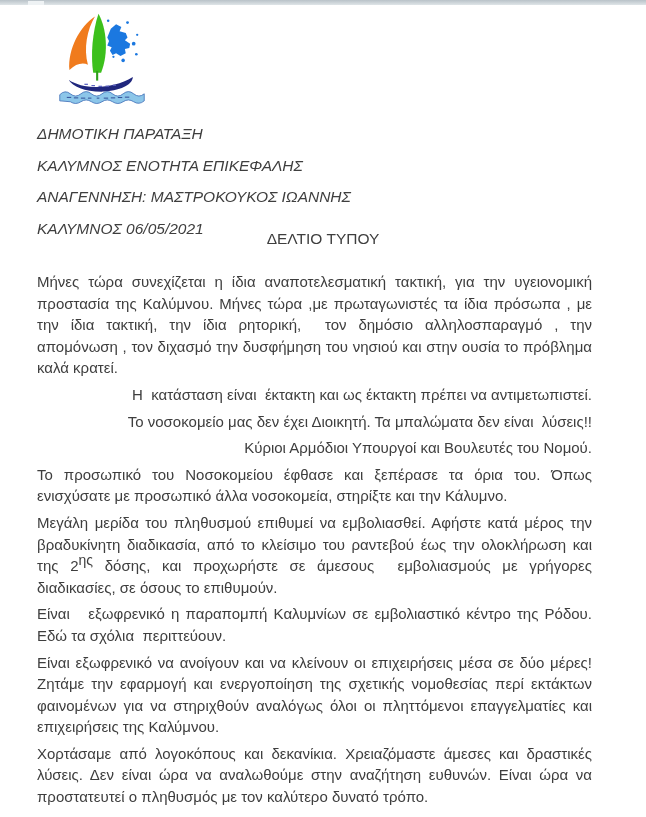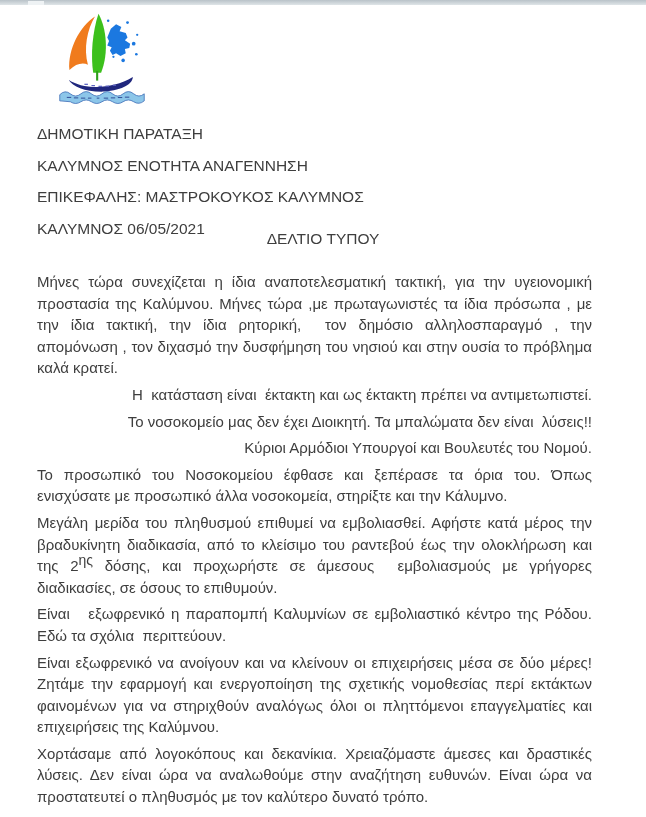--- a/index.html
+++ b/index.html
@@ -37,20 +37,21 @@
     position: absolute;
     left: 37px; top: 123px;
     width: 560px;
     font-size: 15.5px;
     line-height: 21px;
   }
   .header-block .hline {
     display: block;
     margin-bottom: 10.5px;
     white-space: pre;
+    font-style: italic;
   }
   .doc-title {
     position: absolute;
     left: 0; top: 228px;
     width: 646px;
     text-align: center;
     font-size: 15.5px;
     line-height: 21px;
   }
   .body-block {
@@ -122,22 +123,22 @@
         <rect x="52" y="98.3" width="5" height="1.2"></rect>
         <rect x="60" y="98" width="5" height="1.2"></rect>
         <rect x="68" y="97.6" width="5" height="1.2"></rect>
         <rect x="76" y="97.2" width="5" height="1.2"></rect>
       </g>
     </svg>
   </div>
 
   <div class="header-block">
     <span class="hline">ΔΗΜΟΤΙΚΗ ΠΑΡΑΤΑΞΗ</span>
-    <span class="hline">ΚΑΛΥΜΝΟΣ ΕΝΟΤΗΤΑ ΑΝΑΓΕΝΝΗΣΗ</span>
-    <span class="hline">ΕΠΙΚΕΦΑΛΗΣ: ΜΑΣΤΡΟΚΟΥΚΟΣ ΚΑΛΥΜΝΟΣ</span>
+    <span class="hline">ΚΑΛΥΜΝΟΣ ΕΝΟΤΗΤΑ ΕΠΙΚΕΦΑΛΗΣ</span>
+    <span class="hline">ΑΝΑΓΕΝΝΗΣΗ: ΜΑΣΤΡΟΚΟΥΚΟΣ ΙΩΑΝΝΗΣ</span>
     <span class="hline">ΚΑΛΥΜΝΟΣ 06/05/2021</span>
   </div>
 
   <div class="doc-title">ΔΕΛΤΙΟ ΤΥΠΟΥ</div>
 
   <div class="body-block">
     <p>Μήνες τώρα συνεχίζεται η ίδια αναποτελεσματική τακτική, για την υγειονομική προστασία της Καλύμνου. Μήνες τώρα ,με πρωταγωνιστές τα ίδια πρόσωπα , με την ίδια τακτική, την ίδια ρητορική,  τον δημόσιο αλληλοσπαραγμό , την απομόνωση , τον διχασμό την δυσφήμηση του νησιού και στην ουσία το πρόβλημα καλά κρατεί.</p>
     <p class="no-justify">Η  κατάσταση είναι  έκτακτη και ως έκτακτη πρέπει να αντιμετωπιστεί.</p>
     <p class="no-justify">Το νοσοκομείο μας δεν έχει Διοικητή. Τα μπαλώματα δεν είναι  λύσεις!!</p>
     <p class="no-justify">  Κύριοι Αρμόδιοι Υπουργοί και Βουλευτές του Νομού.</p>

